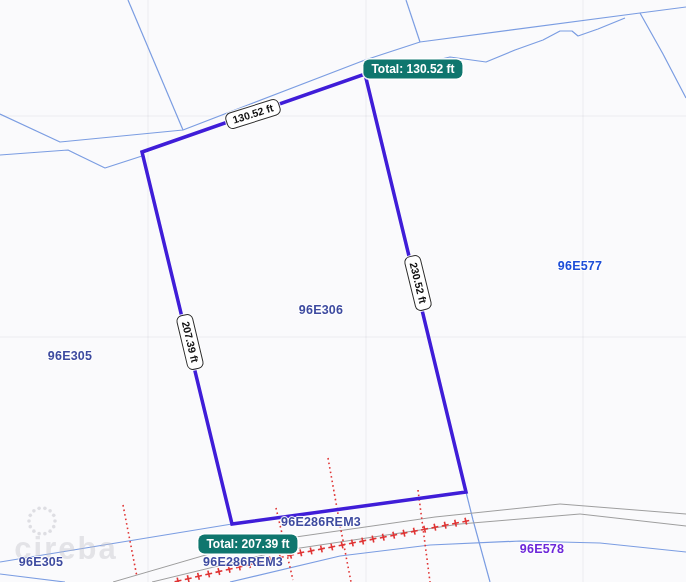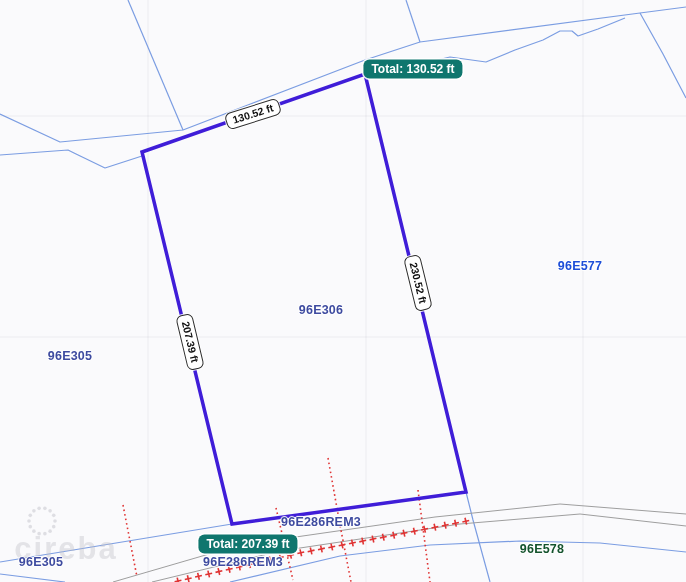--- a/index.html
+++ b/index.html
@@ -225,20 +225,20 @@
       <polygon points="142,152 365,74 466,492 232,524" fill="none" stroke="#3f1dd8" stroke-width="3.5" stroke-linejoin="miter"></polygon>
     </svg>
   <div class="overlay" id="label-layer">
       <div class="watermark-text" style="left: 66px; top: 549px; color: rgba(188, 188, 198, 0.38); transform: translate(-50%, -50%);">cireba</div>
       <div class="parcel-label" style="left: 321px; top: 310px; color: rgb(62, 75, 160);">96E306</div>
       <div class="parcel-label" style="left: 580px; top: 266px; color: #1d4ed8;">96E577</div>
       <div class="parcel-label" style="left: 70px; top: 356px; color: rgb(62, 75, 160);">96E305</div>
       <div class="parcel-label" style="left: 41px; top: 562px; color: rgb(62, 75, 160);">96E305</div>
       <div class="parcel-label" style="left: 321px; top: 522px; color: rgb(62, 75, 160);">96E286REM3</div>
       <div class="parcel-label" style="left: 243px; top: 562px; color: rgb(62, 75, 160);">96E286REM3</div>
-      <div class="parcel-label" style="left: 542px; top: 549px; color: #14532d;">96E578</div>
+      <div class="parcel-label" style="left: 542px; top: 549px; color: #6d28d9;">96E578</div>
       <div class="segment-chip" style="left: 253px; top: 114px; transform: translate(-50%, -50%) rotate(-17.5deg);">130.52 ft</div>
       <div class="segment-chip" style="left: 418px; top: 283px; transform: translate(-50%, -50%) rotate(76.2deg);">230.52 ft</div>
       <div class="segment-chip" style="left: 190px; top: 342px; transform: translate(-50%, -50%) rotate(76.5deg);">207.39 ft</div>
       <div class="total-chip" style="left: 413px; top: 69px;">Total: 130.52 ft</div>
       <div class="total-chip" style="left: 248px; top: 544px;">Total: 207.39 ft</div>
     </div>
 </div>
 
 </body></html>

